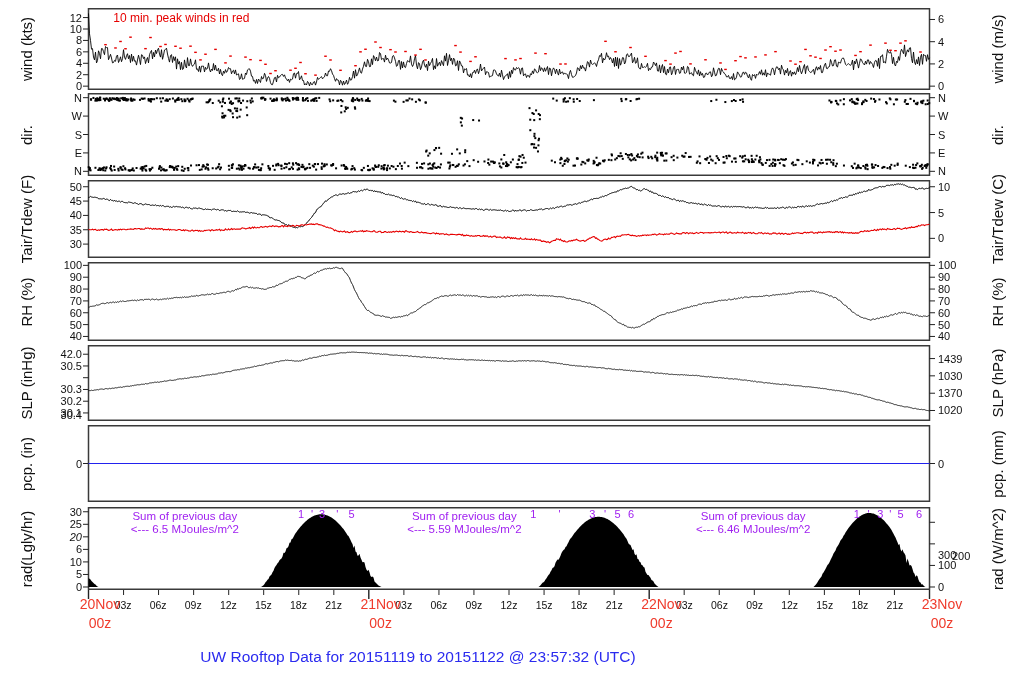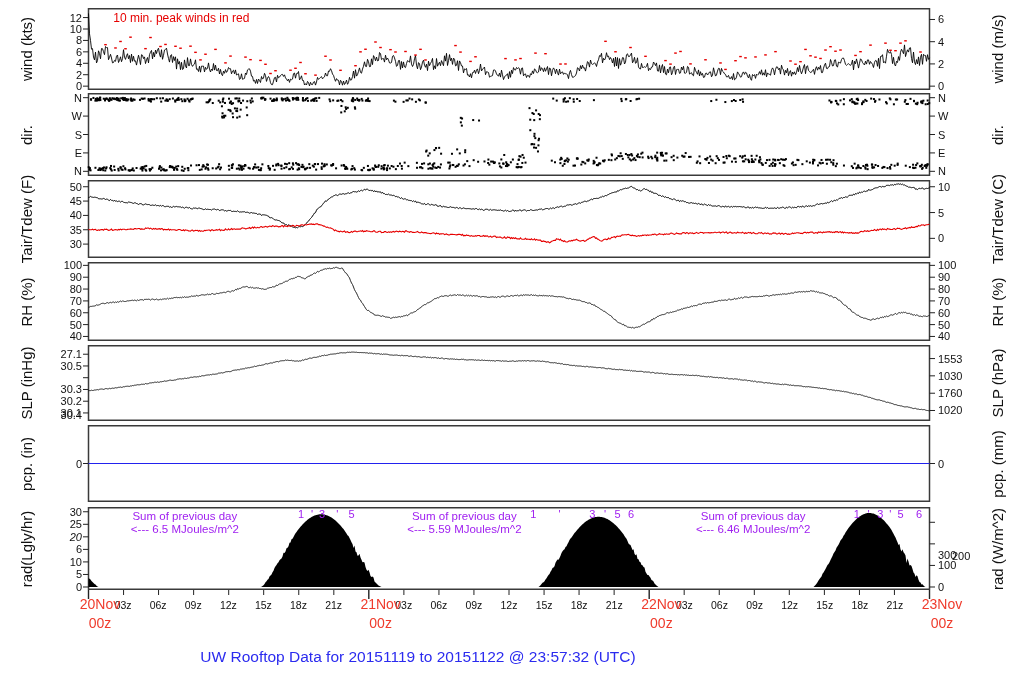--- a/index.html
+++ b/index.html
@@ -1214,25 +1214,25 @@
       <line x1="849.5" y1="48.219047619047544" x2="855" y2="48.219047619047544" stroke="#222" stroke-width="1"></line>
       <line x1="849.5" y1="30.83492063492067" x2="855" y2="30.83492063492067" stroke="#222" stroke-width="1"></line>
       <line x1="849.5" y1="13.568253968254254" x2="855" y2="13.568253968254254" stroke="#222" stroke-width="1"></line>
       <polyline points="8.5,45.6 9.5,45.6 10.5,45.6 11.5,45.2 12.5,45.5 13.5,45.4 14.5,45.0 15.5,45.0 16.5,44.8 17.5,44.6 18.5,44.9 19.5,44.3 20.5,44.1 21.5,44.0 22.5,44.1 23.5,44.4 24.5,44.1 25.5,43.6 26.5,43.6 27.5,43.9 28.5,43.8 29.5,43.3 30.5,43.7 31.5,43.4 32.5,43.1 33.5,43.3 34.5,43.1 35.5,42.7 36.5,42.9 37.5,42.7 38.5,42.3 39.5,42.3 40.5,42.0 41.5,42.4 42.5,42.2 43.5,41.7 44.5,41.8 45.5,41.4 46.5,41.3 47.5,41.2 48.5,41.3 49.5,41.4 50.5,40.9 51.5,41.0 52.5,40.5 53.5,40.7 54.5,40.2 55.5,40.2 56.5,40.0 57.5,39.7 58.5,39.8 59.5,39.8 60.5,39.6 61.5,39.2 62.5,39.3 63.5,39.2 64.5,39.3 65.5,38.5 66.5,38.8 67.5,38.8 68.5,38.6 69.5,38.0 70.5,37.9 71.5,37.9 72.5,37.6 73.5,37.7 74.5,37.2 75.5,37.2 76.5,37.4 77.5,36.9 78.5,37.3 79.5,37.2 80.5,36.7 81.5,36.8 82.5,36.5 83.5,36.4 84.5,35.9 85.5,36.2 86.5,36.1 87.5,35.8 88.5,35.6 89.5,35.2 90.5,35.1 91.5,35.4 92.5,35.4 93.5,35.3 94.5,35.0 95.5,35.0 96.5,34.6 97.5,34.1 98.5,34.1 99.5,33.8 100.5,33.8 101.5,34.0 102.5,33.7 103.5,33.8 104.5,33.2 105.5,33.3 106.5,33.5 107.5,33.0 108.5,33.1 109.5,32.8 110.5,32.3 111.5,32.2 112.5,32.4 113.5,32.0 114.5,31.8 115.5,31.9 116.5,32.0 117.5,31.7 118.5,31.8 119.5,31.2 120.5,31.5 121.5,30.9 122.5,30.7 123.5,30.8 124.5,30.7 125.5,30.3 126.5,30.1 127.5,30.0 128.5,29.9 129.5,30.0 130.5,29.5 131.5,29.8 132.5,29.2 133.5,29.2 134.5,29.3 135.5,29.1 136.5,29.0 137.5,28.8 138.5,28.1 139.5,28.1 140.5,28.0 141.5,27.7 142.5,28.0 143.5,27.7 144.5,27.4 145.5,26.9 146.5,26.7 147.5,26.7 148.5,26.5 149.5,26.7 150.5,26.6 151.5,26.2 152.5,25.6 153.5,25.3 154.5,25.2 155.5,25.0 156.5,25.1 157.5,24.7 158.5,24.7 159.5,24.8 160.5,24.1 161.5,24.1 162.5,23.9 163.5,23.8 164.5,23.8 165.5,23.0 166.5,23.2 167.5,22.9 168.5,22.7 169.5,22.8 170.5,22.4 171.5,22.2 172.5,22.0 173.5,21.8 174.5,21.1 175.5,21.5 176.5,21.3 177.5,20.8 178.5,20.7 179.5,20.3 180.5,20.5 181.5,20.2 182.5,20.0 183.5,19.9 184.5,19.4 185.5,18.8 186.5,18.7 187.5,19.0 188.5,18.6 189.5,18.3 190.5,17.9 191.5,18.0 192.5,18.0 193.5,17.3 194.5,17.3 195.5,16.9 196.5,16.6 197.5,16.5 198.5,16.9 199.5,16.3 200.5,15.9 201.5,15.8 202.5,15.7 203.5,15.7 204.5,15.6 205.5,15.0 206.5,15.4 207.5,15.1 208.5,15.4 209.5,15.5 210.5,15.5 211.5,15.3 212.5,15.8 213.5,15.7 214.5,16.1 215.5,16.1 216.5,16.0 217.5,15.9 218.5,16.3 219.5,15.8 220.5,16.0 221.5,15.6 222.5,14.9 223.5,15.3 224.5,14.7 225.5,14.2 226.5,14.4 227.5,14.1 228.5,13.6 229.5,13.1 230.5,13.1 231.5,13.3 232.5,12.9 233.5,12.4 234.5,12.3 235.5,12.4 236.5,12.3 237.5,11.9 238.5,11.8 239.5,11.1 240.5,11.4 241.5,10.8 242.5,10.5 243.5,10.7 244.5,10.0 245.5,10.5 246.5,10.3 247.5,10.2 248.5,9.7 249.5,9.6 250.5,9.2 251.5,9.2 252.5,9.1 253.5,9.0 254.5,8.9 255.5,8.9 256.5,8.6 257.5,8.3 258.5,8.4 259.5,8.0 260.5,7.8 261.5,7.7 262.5,7.9 263.5,7.8 264.5,7.8 265.5,7.9 266.5,7.6 267.5,7.2 268.5,7.4 269.5,7.2 270.5,7.4 271.5,7.1 272.5,7.1 273.5,7.1 274.5,7.2 275.5,7.3 276.5,7.2 277.5,7.5 278.5,7.5 279.5,7.6 280.5,7.5 281.5,7.6 282.5,7.6 283.5,7.7 284.5,7.6 285.5,7.9 286.5,7.8 287.5,7.9 288.5,8.4 289.5,8.0 290.5,8.2 291.5,8.1 292.5,8.4 293.5,8.8 294.5,8.4 295.5,8.8 296.5,8.8 297.5,8.7 298.5,8.6 299.5,8.9 300.5,9.3 301.5,8.9 302.5,9.5 303.5,9.0 304.5,9.2 305.5,9.1 306.5,9.2 307.5,9.3 308.5,9.6 309.5,9.9 310.5,10.0 311.5,10.0 312.5,10.1 313.5,10.3 314.5,10.1 315.5,10.1 316.5,10.0 317.5,10.2 318.5,10.5 319.5,10.4 320.5,10.8 321.5,10.3 322.5,10.4 323.5,10.8 324.5,10.6 325.5,10.7 326.5,10.6 327.5,10.6 328.5,11.2 329.5,11.3 330.5,10.9 331.5,11.0 332.5,11.5 333.5,11.6 334.5,11.4 335.5,11.3 336.5,11.7 337.5,11.8 338.5,11.6 339.5,11.8 340.5,12.2 341.5,12.3 342.5,12.1 343.5,11.8 344.5,11.9 345.5,11.9 346.5,12.6 347.5,12.2 348.5,12.4 349.5,12.6 350.5,12.2 351.5,13.0 352.5,12.5 353.5,12.9 354.5,12.6 355.5,12.6 356.5,12.9 357.5,13.3 358.5,12.8 359.5,13.5 360.5,13.4 361.5,13.0 362.5,13.1 363.5,13.8 364.5,13.9 365.5,13.5 366.5,13.5 367.5,13.8 368.5,13.9 369.5,14.2 370.5,13.8 371.5,14.0 372.5,13.9 373.5,14.2 374.5,14.0 375.5,14.5 376.5,14.2 377.5,14.4 378.5,14.6 379.5,14.6 380.5,14.5 381.5,14.2 382.5,14.4 383.5,14.2 384.5,14.8 385.5,14.7 386.5,15.0 387.5,15.0 388.5,14.9 389.5,14.7 390.5,14.8 391.5,14.7 392.5,14.8 393.5,14.8 394.5,15.2 395.5,14.8 396.5,15.3 397.5,15.1 398.5,15.0 399.5,15.2 400.5,15.5 401.5,15.1 402.5,15.1 403.5,15.5 404.5,15.2 405.5,15.5 406.5,15.5 407.5,15.4 408.5,15.7 409.5,15.4 410.5,15.9 411.5,15.5 412.5,15.8 413.5,15.6 414.5,16.0 415.5,16.1 416.5,15.5 417.5,15.6 418.5,15.6 419.5,15.8 420.5,15.9 421.5,16.3 422.5,15.7 423.5,16.1 424.5,16.1 425.5,16.0 426.5,16.0 427.5,16.4 428.5,16.5 429.5,16.2 430.5,16.2 431.5,16.2 432.5,15.8 433.5,16.0 434.5,16.4 435.5,16.4 436.5,16.0 437.5,16.2 438.5,15.8 439.5,15.8 440.5,15.9 441.5,16.0 442.5,15.6 443.5,16.0 444.5,15.6 445.5,15.9 446.5,16.0 447.5,15.5 448.5,15.6 449.5,16.0 450.5,16.1 451.5,15.8 452.5,15.9 453.5,15.7 454.5,15.9 455.5,16.2 456.5,16.2 457.5,15.8 458.5,16.1 459.5,16.0 460.5,16.4 461.5,16.4 462.5,16.0 463.5,16.4 464.5,16.4 465.5,16.8 466.5,16.9 467.5,16.7 468.5,16.9 469.5,17.4 470.5,17.7 471.5,17.7 472.5,17.7 473.5,17.9 474.5,17.6 475.5,17.9 476.5,18.0 477.5,18.5 478.5,18.3 479.5,18.4 480.5,18.9 481.5,18.7 482.5,18.7 483.5,19.5 484.5,19.4 485.5,19.4 486.5,19.7 487.5,19.5 488.5,19.7 489.5,20.2 490.5,20.3 491.5,20.3 492.5,20.6 493.5,20.4 494.5,20.4 495.5,21.0 496.5,20.7 497.5,21.0 498.5,21.0 499.5,21.0 500.5,21.0 501.5,21.2 502.5,21.5 503.5,21.3 504.5,21.7 505.5,21.8 506.5,21.3 507.5,21.4 508.5,21.9 509.5,22.0 510.5,21.7 511.5,22.0 512.5,22.0 513.5,22.2 514.5,22.3 515.5,22.3 516.5,22.7 517.5,22.7 518.5,22.6 519.5,22.5 520.5,22.6 521.5,23.0 522.5,22.8 523.5,22.9 524.5,23.1 525.5,23.6 526.5,23.7 527.5,23.8 528.5,23.3 529.5,23.7 530.5,23.7 531.5,24.0 532.5,24.3 533.5,24.3 534.5,24.1 535.5,24.6 536.5,24.6 537.5,24.6 538.5,24.8 539.5,24.3 540.5,24.7 541.5,24.6 542.5,24.7 543.5,25.2 544.5,25.2 545.5,25.1 546.5,25.4 547.5,25.3 548.5,25.5 549.5,25.2 550.5,26.0 551.5,25.4 552.5,26.1 553.5,25.9 554.5,26.0 555.5,25.9 556.5,26.4 557.5,26.4 558.5,26.4 559.5,26.3 560.5,26.3 561.5,26.3 562.5,26.5 563.5,27.0 564.5,27.1 565.5,26.8 566.5,27.1 567.5,27.1 568.5,27.0 569.5,27.1 570.5,27.8 571.5,27.7 572.5,27.3 573.5,27.5 574.5,28.0 575.5,28.3 576.5,28.0 577.5,27.9 578.5,28.2 579.5,28.4 580.5,28.2 581.5,28.2 582.5,28.4 583.5,28.9 584.5,28.5 585.5,29.0 586.5,28.8 587.5,28.7 588.5,29.2 589.5,29.4 590.5,29.4 591.5,29.2 592.5,29.3 593.5,29.6 594.5,29.5 595.5,29.6 596.5,29.5 597.5,29.9 598.5,29.6 599.5,30.0 600.5,29.7 601.5,29.6 602.5,29.7 603.5,30.1 604.5,29.6 605.5,30.2 606.5,29.9 607.5,30.3 608.5,30.1 609.5,30.5 610.5,30.4 611.5,30.5 612.5,30.2 613.5,30.4 614.5,30.6 615.5,30.4 616.5,30.3 617.5,30.8 618.5,30.5 619.5,30.8 620.5,31.2 621.5,31.2 622.5,31.4 623.5,31.2 624.5,31.6 625.5,31.7 626.5,31.8 627.5,31.9 628.5,31.4 629.5,32.1 630.5,31.6 631.5,31.9 632.5,32.1 633.5,32.4 634.5,32.3 635.5,32.6 636.5,32.4 637.5,32.4 638.5,33.0 639.5,32.6 640.5,32.7 641.5,32.8 642.5,33.1 643.5,32.8 644.5,33.3 645.5,33.5 646.5,33.1 647.5,33.2 648.5,33.8 649.5,33.9 650.5,33.8 651.5,33.7 652.5,33.8 653.5,34.3 654.5,33.8 655.5,33.9 656.5,34.0 657.5,34.1 658.5,34.8 659.5,34.2 660.5,34.9 661.5,34.9 662.5,35.1 663.5,35.2 664.5,34.9 665.5,35.1 666.5,35.1 667.5,35.8 668.5,35.5 669.5,35.5 670.5,35.9 671.5,36.2 672.5,35.9 673.5,36.7 674.5,36.1 675.5,36.3 676.5,37.0 677.5,37.1 678.5,36.7 679.5,37.0 680.5,37.0 681.5,37.1 682.5,37.3 683.5,37.8 684.5,38.0 685.5,37.6 686.5,37.6 687.5,38.0 688.5,38.0 689.5,37.9 690.5,38.3 691.5,38.5 692.5,38.2 693.5,38.8 694.5,38.7 695.5,38.8 696.5,39.1 697.5,39.0 698.5,39.0 699.5,39.3 700.5,39.5 701.5,39.6 702.5,39.1 703.5,39.7 704.5,39.2 705.5,39.3 706.5,39.4 707.5,39.8 708.5,39.8 709.5,40.3 710.5,39.9 711.5,40.4 712.5,40.4 713.5,40.2 714.5,40.7 715.5,40.7 716.5,40.7 717.5,40.7 718.5,40.7 719.5,40.9 720.5,40.9 721.5,41.0 722.5,41.4 723.5,41.7 724.5,41.5 725.5,41.9 726.5,41.7 727.5,41.8 728.5,41.6 729.5,41.9 730.5,41.9 731.5,42.1 732.5,42.3 733.5,42.3 734.5,42.5 735.5,42.6 736.5,42.6 737.5,42.8 738.5,43.1 739.5,42.9 740.5,43.4 741.5,43.5 742.5,43.3 743.5,43.7 744.5,43.6 745.5,43.7 746.5,43.9 747.5,44.4 748.5,44.4 749.5,44.8 750.5,44.6 751.5,44.7 752.5,45.1 753.5,45.1 754.5,45.2 755.5,45.8 756.5,45.3 757.5,45.7 758.5,45.6 759.5,45.8 760.5,46.1 761.5,46.1 762.5,46.5 763.5,46.2 764.5,46.8 765.5,46.7 766.5,46.9 767.5,47.1 768.5,47.3 769.5,47.8 770.5,48.0 771.5,48.0 772.5,48.6 773.5,48.3 774.5,49.0 775.5,48.9 776.5,48.9 777.5,49.6 778.5,49.6 779.5,49.4 780.5,49.7 781.5,50.2 782.5,50.2 783.5,50.8 784.5,51.1 785.5,51.4 786.5,51.3 787.5,51.9 788.5,52.3 789.5,52.3 790.5,52.5 791.5,53.2 792.5,53.3 793.5,53.7 794.5,54.0 795.5,54.4 796.5,54.7 797.5,54.9 798.5,54.8 799.5,54.9 800.5,55.4 801.5,55.5 802.5,56.0 803.5,56.2 804.5,56.3 805.5,56.9 806.5,57.4 807.5,57.2 808.5,57.4 809.5,57.9 810.5,58.0 811.5,58.4 812.5,58.6 813.5,59.1 814.5,59.6 815.5,59.6 816.5,59.8 817.5,60.3 818.5,60.5 819.5,60.6 820.5,60.9 821.5,60.9 822.5,61.3 823.5,61.6 824.5,61.9 825.5,61.9 826.5,61.8 827.5,61.8 828.5,62.2 829.5,62.3 830.5,62.7 831.5,62.8 832.5,63.3 833.5,63.6 834.5,63.4 835.5,63.3 836.5,63.9 837.5,64.1 838.5,64.1 839.5,64.5 840.5,64.5 841.5,64.3 842.5,64.7 843.5,64.6 844.5,64.6 845.5,65.1 846.5,65.4 847.5,65.5 848.5,65.7 849.5,65.8 " fill="none" stroke="#111111" stroke-width="0.9"></polyline>
     </svg>
     <div class="ticklab left" style="left: 36px; top: 406.952px;">30.1</div>
     <div class="ticklab left" style="left: 36px; top: 395.206px;">30.2</div>
     <div class="ticklab left" style="left: 36px; top: 383.46px;">30.3</div>
     <div class="ticklab left" style="left: 36px; top: 371.714px; margin-top: 37px;">30.4</div>
     <div class="ticklab left" style="left: 36px; top: 359.968px;">30.5</div>
-    <div class="ticklab left" style="left: 36px; top: 348.222px;">27.1</div>
+    <div class="ticklab left" style="left: 36px; top: 348.222px;">42.0</div>
     <div class="ticklab right" style="left: 938px; top: 404.486px;">1020</div>
-    <div class="ticklab right" style="left: 938px; top: 387.219px;">1760</div>
+    <div class="ticklab right" style="left: 938px; top: 387.219px;">1370</div>
     <div class="ticklab right" style="left: 938px; top: 369.835px;">1030</div>
-    <div class="ticklab right" style="left: 938px; top: 352.568px;">1553</div>
+    <div class="ticklab right" style="left: 938px; top: 352.568px;">1439</div>
     <div class="sidelab" style="left: 26px; top: 383px;">SLP (inHg)</div>
     <div class="sidelab" style="left: 997px; top: 383px;">SLP (hPa)</div>
     <svg width="858" height="77" style="position: absolute; left: 80px; top: 425px; overflow: visible;">
       <rect x="8.5" y="0.75" width="841" height="75.5" fill="none" stroke="#3a3a3a" stroke-width="1.5"></rect>
       <line x1="3" y1="38.5" x2="8.5" y2="38.5" stroke="#222" stroke-width="1"></line>
       <line x1="849.5" y1="38.5" x2="855" y2="38.5" stroke="#222" stroke-width="1"></line>
       <polyline points="8.5,38.5 9.5,38.5 10.5,38.5 11.5,38.5 12.5,38.5 13.5,38.5 14.5,38.5 15.5,38.5 16.5,38.5 17.5,38.5 18.5,38.5 19.5,38.5 20.5,38.5 21.5,38.5 22.5,38.5 23.5,38.5 24.5,38.5 25.5,38.5 26.5,38.5 27.5,38.5 28.5,38.5 29.5,38.5 30.5,38.5 31.5,38.5 32.5,38.5 33.5,38.5 34.5,38.5 35.5,38.5 36.5,38.5 37.5,38.5 38.5,38.5 39.5,38.5 40.5,38.5 41.5,38.5 42.5,38.5 43.5,38.5 44.5,38.5 45.5,38.5 46.5,38.5 47.5,38.5 48.5,38.5 49.5,38.5 50.5,38.5 51.5,38.5 52.5,38.5 53.5,38.5 54.5,38.5 55.5,38.5 56.5,38.5 57.5,38.5 58.5,38.5 59.5,38.5 60.5,38.5 61.5,38.5 62.5,38.5 63.5,38.5 64.5,38.5 65.5,38.5 66.5,38.5 67.5,38.5 68.5,38.5 69.5,38.5 70.5,38.5 71.5,38.5 72.5,38.5 73.5,38.5 74.5,38.5 75.5,38.5 76.5,38.5 77.5,38.5 78.5,38.5 79.5,38.5 80.5,38.5 81.5,38.5 82.5,38.5 83.5,38.5 84.5,38.5 85.5,38.5 86.5,38.5 87.5,38.5 88.5,38.5 89.5,38.5 90.5,38.5 91.5,38.5 92.5,38.5 93.5,38.5 94.5,38.5 95.5,38.5 96.5,38.5 97.5,38.5 98.5,38.5 99.5,38.5 100.5,38.5 101.5,38.5 102.5,38.5 103.5,38.5 104.5,38.5 105.5,38.5 106.5,38.5 107.5,38.5 108.5,38.5 109.5,38.5 110.5,38.5 111.5,38.5 112.5,38.5 113.5,38.5 114.5,38.5 115.5,38.5 116.5,38.5 117.5,38.5 118.5,38.5 119.5,38.5 120.5,38.5 121.5,38.5 122.5,38.5 123.5,38.5 124.5,38.5 125.5,38.5 126.5,38.5 127.5,38.5 128.5,38.5 129.5,38.5 130.5,38.5 131.5,38.5 132.5,38.5 133.5,38.5 134.5,38.5 135.5,38.5 136.5,38.5 137.5,38.5 138.5,38.5 139.5,38.5 140.5,38.5 141.5,38.5 142.5,38.5 143.5,38.5 144.5,38.5 145.5,38.5 146.5,38.5 147.5,38.5 148.5,38.5 149.5,38.5 150.5,38.5 151.5,38.5 152.5,38.5 153.5,38.5 154.5,38.5 155.5,38.5 156.5,38.5 157.5,38.5 158.5,38.5 159.5,38.5 160.5,38.5 161.5,38.5 162.5,38.5 163.5,38.5 164.5,38.5 165.5,38.5 166.5,38.5 167.5,38.5 168.5,38.5 169.5,38.5 170.5,38.5 171.5,38.5 172.5,38.5 173.5,38.5 174.5,38.5 175.5,38.5 176.5,38.5 177.5,38.5 178.5,38.5 179.5,38.5 180.5,38.5 181.5,38.5 182.5,38.5 183.5,38.5 184.5,38.5 185.5,38.5 186.5,38.5 187.5,38.5 188.5,38.5 189.5,38.5 190.5,38.5 191.5,38.5 192.5,38.5 193.5,38.5 194.5,38.5 195.5,38.5 196.5,38.5 197.5,38.5 198.5,38.5 199.5,38.5 200.5,38.5 201.5,38.5 202.5,38.5 203.5,38.5 204.5,38.5 205.5,38.5 206.5,38.5 207.5,38.5 208.5,38.5 209.5,38.5 210.5,38.5 211.5,38.5 212.5,38.5 213.5,38.5 214.5,38.5 215.5,38.5 216.5,38.5 217.5,38.5 218.5,38.5 219.5,38.5 220.5,38.5 221.5,38.5 222.5,38.5 223.5,38.5 224.5,38.5 225.5,38.5 226.5,38.5 227.5,38.5 228.5,38.5 229.5,38.5 230.5,38.5 231.5,38.5 232.5,38.5 233.5,38.5 234.5,38.5 235.5,38.5 236.5,38.5 237.5,38.5 238.5,38.5 239.5,38.5 240.5,38.5 241.5,38.5 242.5,38.5 243.5,38.5 244.5,38.5 245.5,38.5 246.5,38.5 247.5,38.5 248.5,38.5 249.5,38.5 250.5,38.5 251.5,38.5 252.5,38.5 253.5,38.5 254.5,38.5 255.5,38.5 256.5,38.5 257.5,38.5 258.5,38.5 259.5,38.5 260.5,38.5 261.5,38.5 262.5,38.5 263.5,38.5 264.5,38.5 265.5,38.5 266.5,38.5 267.5,38.5 268.5,38.5 269.5,38.5 270.5,38.5 271.5,38.5 272.5,38.5 273.5,38.5 274.5,38.5 275.5,38.5 276.5,38.5 277.5,38.5 278.5,38.5 279.5,38.5 280.5,38.5 281.5,38.5 282.5,38.5 283.5,38.5 284.5,38.5 285.5,38.5 286.5,38.5 287.5,38.5 288.5,38.5 289.5,38.5 290.5,38.5 291.5,38.5 292.5,38.5 293.5,38.5 294.5,38.5 295.5,38.5 296.5,38.5 297.5,38.5 298.5,38.5 299.5,38.5 300.5,38.5 301.5,38.5 302.5,38.5 303.5,38.5 304.5,38.5 305.5,38.5 306.5,38.5 307.5,38.5 308.5,38.5 309.5,38.5 310.5,38.5 311.5,38.5 312.5,38.5 313.5,38.5 314.5,38.5 315.5,38.5 316.5,38.5 317.5,38.5 318.5,38.5 319.5,38.5 320.5,38.5 321.5,38.5 322.5,38.5 323.5,38.5 324.5,38.5 325.5,38.5 326.5,38.5 327.5,38.5 328.5,38.5 329.5,38.5 330.5,38.5 331.5,38.5 332.5,38.5 333.5,38.5 334.5,38.5 335.5,38.5 336.5,38.5 337.5,38.5 338.5,38.5 339.5,38.5 340.5,38.5 341.5,38.5 342.5,38.5 343.5,38.5 344.5,38.5 345.5,38.5 346.5,38.5 347.5,38.5 348.5,38.5 349.5,38.5 350.5,38.5 351.5,38.5 352.5,38.5 353.5,38.5 354.5,38.5 355.5,38.5 356.5,38.5 357.5,38.5 358.5,38.5 359.5,38.5 360.5,38.5 361.5,38.5 362.5,38.5 363.5,38.5 364.5,38.5 365.5,38.5 366.5,38.5 367.5,38.5 368.5,38.5 369.5,38.5 370.5,38.5 371.5,38.5 372.5,38.5 373.5,38.5 374.5,38.5 375.5,38.5 376.5,38.5 377.5,38.5 378.5,38.5 379.5,38.5 380.5,38.5 381.5,38.5 382.5,38.5 383.5,38.5 384.5,38.5 385.5,38.5 386.5,38.5 387.5,38.5 388.5,38.5 389.5,38.5 390.5,38.5 391.5,38.5 392.5,38.5 393.5,38.5 394.5,38.5 395.5,38.5 396.5,38.5 397.5,38.5 398.5,38.5 399.5,38.5 400.5,38.5 401.5,38.5 402.5,38.5 403.5,38.5 404.5,38.5 405.5,38.5 406.5,38.5 407.5,38.5 408.5,38.5 409.5,38.5 410.5,38.5 411.5,38.5 412.5,38.5 413.5,38.5 414.5,38.5 415.5,38.5 416.5,38.5 417.5,38.5 418.5,38.5 419.5,38.5 420.5,38.5 421.5,38.5 422.5,38.5 423.5,38.5 424.5,38.5 425.5,38.5 426.5,38.5 427.5,38.5 428.5,38.5 429.5,38.5 430.5,38.5 431.5,38.5 432.5,38.5 433.5,38.5 434.5,38.5 435.5,38.5 436.5,38.5 437.5,38.5 438.5,38.5 439.5,38.5 440.5,38.5 441.5,38.5 442.5,38.5 443.5,38.5 444.5,38.5 445.5,38.5 446.5,38.5 447.5,38.5 448.5,38.5 449.5,38.5 450.5,38.5 451.5,38.5 452.5,38.5 453.5,38.5 454.5,38.5 455.5,38.5 456.5,38.5 457.5,38.5 458.5,38.5 459.5,38.5 460.5,38.5 461.5,38.5 462.5,38.5 463.5,38.5 464.5,38.5 465.5,38.5 466.5,38.5 467.5,38.5 468.5,38.5 469.5,38.5 470.5,38.5 471.5,38.5 472.5,38.5 473.5,38.5 474.5,38.5 475.5,38.5 476.5,38.5 477.5,38.5 478.5,38.5 479.5,38.5 480.5,38.5 481.5,38.5 482.5,38.5 483.5,38.5 484.5,38.5 485.5,38.5 486.5,38.5 487.5,38.5 488.5,38.5 489.5,38.5 490.5,38.5 491.5,38.5 492.5,38.5 493.5,38.5 494.5,38.5 495.5,38.5 496.5,38.5 497.5,38.5 498.5,38.5 499.5,38.5 500.5,38.5 501.5,38.5 502.5,38.5 503.5,38.5 504.5,38.5 505.5,38.5 506.5,38.5 507.5,38.5 508.5,38.5 509.5,38.5 510.5,38.5 511.5,38.5 512.5,38.5 513.5,38.5 514.5,38.5 515.5,38.5 516.5,38.5 517.5,38.5 518.5,38.5 519.5,38.5 520.5,38.5 521.5,38.5 522.5,38.5 523.5,38.5 524.5,38.5 525.5,38.5 526.5,38.5 527.5,38.5 528.5,38.5 529.5,38.5 530.5,38.5 531.5,38.5 532.5,38.5 533.5,38.5 534.5,38.5 535.5,38.5 536.5,38.5 537.5,38.5 538.5,38.5 539.5,38.5 540.5,38.5 541.5,38.5 542.5,38.5 543.5,38.5 544.5,38.5 545.5,38.5 546.5,38.5 547.5,38.5 548.5,38.5 549.5,38.5 550.5,38.5 551.5,38.5 552.5,38.5 553.5,38.5 554.5,38.5 555.5,38.5 556.5,38.5 557.5,38.5 558.5,38.5 559.5,38.5 560.5,38.5 561.5,38.5 562.5,38.5 563.5,38.5 564.5,38.5 565.5,38.5 566.5,38.5 567.5,38.5 568.5,38.5 569.5,38.5 570.5,38.5 571.5,38.5 572.5,38.5 573.5,38.5 574.5,38.5 575.5,38.5 576.5,38.5 577.5,38.5 578.5,38.5 579.5,38.5 580.5,38.5 581.5,38.5 582.5,38.5 583.5,38.5 584.5,38.5 585.5,38.5 586.5,38.5 587.5,38.5 588.5,38.5 589.5,38.5 590.5,38.5 591.5,38.5 592.5,38.5 593.5,38.5 594.5,38.5 595.5,38.5 596.5,38.5 597.5,38.5 598.5,38.5 599.5,38.5 600.5,38.5 601.5,38.5 602.5,38.5 603.5,38.5 604.5,38.5 605.5,38.5 606.5,38.5 607.5,38.5 608.5,38.5 609.5,38.5 610.5,38.5 611.5,38.5 612.5,38.5 613.5,38.5 614.5,38.5 615.5,38.5 616.5,38.5 617.5,38.5 618.5,38.5 619.5,38.5 620.5,38.5 621.5,38.5 622.5,38.5 623.5,38.5 624.5,38.5 625.5,38.5 626.5,38.5 627.5,38.5 628.5,38.5 629.5,38.5 630.5,38.5 631.5,38.5 632.5,38.5 633.5,38.5 634.5,38.5 635.5,38.5 636.5,38.5 637.5,38.5 638.5,38.5 639.5,38.5 640.5,38.5 641.5,38.5 642.5,38.5 643.5,38.5 644.5,38.5 645.5,38.5 646.5,38.5 647.5,38.5 648.5,38.5 649.5,38.5 650.5,38.5 651.5,38.5 652.5,38.5 653.5,38.5 654.5,38.5 655.5,38.5 656.5,38.5 657.5,38.5 658.5,38.5 659.5,38.5 660.5,38.5 661.5,38.5 662.5,38.5 663.5,38.5 664.5,38.5 665.5,38.5 666.5,38.5 667.5,38.5 668.5,38.5 669.5,38.5 670.5,38.5 671.5,38.5 672.5,38.5 673.5,38.5 674.5,38.5 675.5,38.5 676.5,38.5 677.5,38.5 678.5,38.5 679.5,38.5 680.5,38.5 681.5,38.5 682.5,38.5 683.5,38.5 684.5,38.5 685.5,38.5 686.5,38.5 687.5,38.5 688.5,38.5 689.5,38.5 690.5,38.5 691.5,38.5 692.5,38.5 693.5,38.5 694.5,38.5 695.5,38.5 696.5,38.5 697.5,38.5 698.5,38.5 699.5,38.5 700.5,38.5 701.5,38.5 702.5,38.5 703.5,38.5 704.5,38.5 705.5,38.5 706.5,38.5 707.5,38.5 708.5,38.5 709.5,38.5 710.5,38.5 711.5,38.5 712.5,38.5 713.5,38.5 714.5,38.5 715.5,38.5 716.5,38.5 717.5,38.5 718.5,38.5 719.5,38.5 720.5,38.5 721.5,38.5 722.5,38.5 723.5,38.5 724.5,38.5 725.5,38.5 726.5,38.5 727.5,38.5 728.5,38.5 729.5,38.5 730.5,38.5 731.5,38.5 732.5,38.5 733.5,38.5 734.5,38.5 735.5,38.5 736.5,38.5 737.5,38.5 738.5,38.5 739.5,38.5 740.5,38.5 741.5,38.5 742.5,38.5 743.5,38.5 744.5,38.5 745.5,38.5 746.5,38.5 747.5,38.5 748.5,38.5 749.5,38.5 750.5,38.5 751.5,38.5 752.5,38.5 753.5,38.5 754.5,38.5 755.5,38.5 756.5,38.5 757.5,38.5 758.5,38.5 759.5,38.5 760.5,38.5 761.5,38.5 762.5,38.5 763.5,38.5 764.5,38.5 765.5,38.5 766.5,38.5 767.5,38.5 768.5,38.5 769.5,38.5 770.5,38.5 771.5,38.5 772.5,38.5 773.5,38.5 774.5,38.5 775.5,38.5 776.5,38.5 777.5,38.5 778.5,38.5 779.5,38.5 780.5,38.5 781.5,38.5 782.5,38.5 783.5,38.5 784.5,38.5 785.5,38.5 786.5,38.5 787.5,38.5 788.5,38.5 789.5,38.5 790.5,38.5 791.5,38.5 792.5,38.5 793.5,38.5 794.5,38.5 795.5,38.5 796.5,38.5 797.5,38.5 798.5,38.5 799.5,38.5 800.5,38.5 801.5,38.5 802.5,38.5 803.5,38.5 804.5,38.5 805.5,38.5 806.5,38.5 807.5,38.5 808.5,38.5 809.5,38.5 810.5,38.5 811.5,38.5 812.5,38.5 813.5,38.5 814.5,38.5 815.5,38.5 816.5,38.5 817.5,38.5 818.5,38.5 819.5,38.5 820.5,38.5 821.5,38.5 822.5,38.5 823.5,38.5 824.5,38.5 825.5,38.5 826.5,38.5 827.5,38.5 828.5,38.5 829.5,38.5 830.5,38.5 831.5,38.5 832.5,38.5 833.5,38.5 834.5,38.5 835.5,38.5 836.5,38.5 837.5,38.5 838.5,38.5 839.5,38.5 840.5,38.5 841.5,38.5 842.5,38.5 843.5,38.5 844.5,38.5 845.5,38.5 846.5,38.5 847.5,38.5 848.5,38.5 849.5,38.5 " fill="none" stroke="#2222ee" stroke-width="1.2"></polyline>
     </svg>
     <div class="ticklab left" style="left: 36px; top: 457.5px;">0</div>
     <div class="ticklab right" style="left: 938px; top: 457.5px;">0</div>

